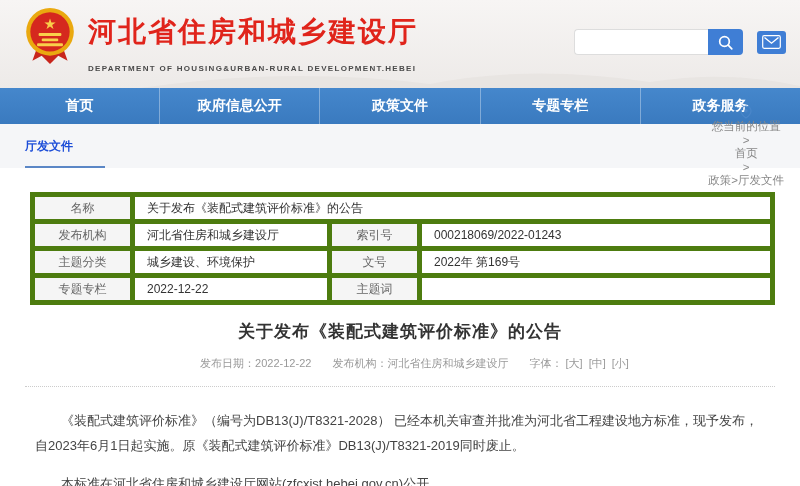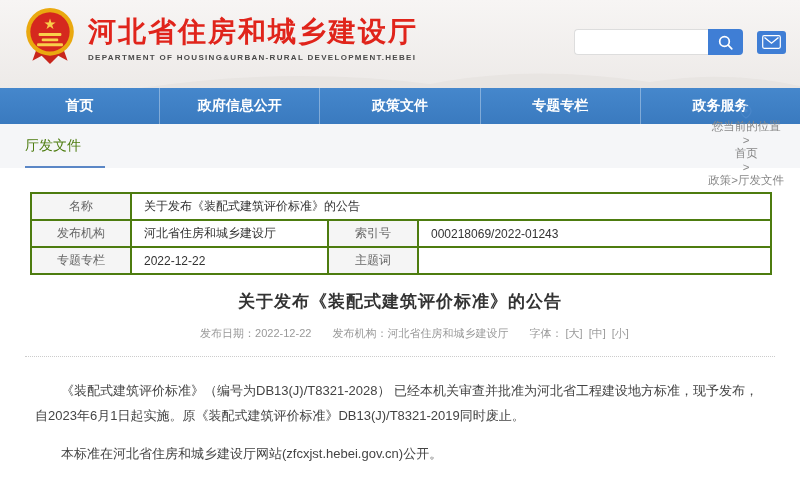--- a/index.html
+++ b/index.html
@@ -5,44 +5,44 @@
   * { margin:0; padding:0; box-sizing:border-box; }
   html,body { width:800px; height:486px; overflow:hidden; }
   body { font-family:"Liberation Sans","DejaVu Sans",sans-serif; background:#fff; position:relative; }
 
   
   .header { height:88px; position:relative; background:linear-gradient(180deg,#f7f5f4 0%,#edeae8 100%); }
   .mountains { position:absolute; bottom:0; left:0; opacity:.75; }
   .emblem { position:absolute; left:24px; top:7px; }
   .title-block { position:absolute; left:88px; top:17px; }
   .site-title { font-size:28px; font-weight:bold; color:#e0241b; letter-spacing:2px; line-height:1.1; }
-  .site-subtitle { font-size:8px; font-weight:bold; color:#4a4a4a; letter-spacing:1.3px; margin-top:5px; }
+  .site-subtitle { font-size:8px; font-weight:bold; color:#4a4a4a; letter-spacing:1.3px; margin-top:16px; }
   .search-area { position:absolute; right:14px; top:29px; display:flex; align-items:center; }
   .search-box { display:flex; height:26px; }
   .search-input { width:134px; height:26px; border:1px solid #ddd; border-right:none; border-radius:4px 0 0 4px; background:#fff; padding:0 8px; font-size:12px; outline:none; font-family:inherit; }
   .search-btn { width:35px; height:26px; background:#3f7ed5; border:none; border-radius:0 4px 4px 0; display:flex; align-items:center; justify-content:center; cursor:pointer; }
   .mail-btn { width:29px; height:23px; background:#3f7ed5; border:none; border-radius:3px; margin-left:14px; display:flex; align-items:center; justify-content:center; cursor:pointer; }
 
   
   .nav { height:36px; background:linear-gradient(180deg,#4587cc 0%,#3a7abf 100%); display:flex; }
   .nav-item { flex:1; display:flex; align-items:center; justify-content:center; color:#fff; font-size:14px; font-weight:bold; cursor:pointer; }
   .nav-item + .nav-item { border-left:1px solid rgba(255,255,255,.35); }
 
   
   .crumbbar { height:44px; background:#f5f6f8; display:flex; align-items:center; justify-content:space-between; padding:0 16px 0 25px; position:relative; }
-  .section-title { color:#4d7c0f; font-size:14px; font-weight:normal; }
+  .section-title { color:#1d4ed8; font-size:12px; font-weight:bold; }
   .section-underline { position:absolute; left:25px; bottom:0; width:80px; height:2px; background:#5b87c6; }
   .crumb-right { display:flex; align-items:center; font-size:11.5px; color:#888;flex-direction:column; }
   .crumb-right > * { margin-left:6px; }
   .crumb-link { cursor:pointer; color:#888; }
 
   
   .content { background:#fff; padding-top:24px; }
   table.doc-table { border-collapse:collapse; table-layout:fixed; width:740px; margin-left:30px; font-size:12px; }
-  .doc-table td { border:2px solid #4d7c0f; height:27px; }
+  .doc-table td { border:5px solid #4d7c0f; height:27px; }
   .doc-table td.lbl { background:#f5f5f5; color:#666; text-align:center; }
   .doc-table td.val { color:#333; padding:0 12px; background:#fff; }
 
   .article-title { text-align:center; font-size:17px; font-weight:bold; color:#333; margin-top:15px; letter-spacing:1px; }
   .article-meta { text-align:center; font-size:11px; color:#999; margin-top:13px;padding-left:32px; }
   .article-meta .group { margin:0 9px; }
   .font-size-btn { margin:0 3px; cursor:pointer; color:#999; }
   .dotted-sep { border:none; border-top:1px dotted #ccc; margin:15px 25px 0 25px; }
   .article-body { margin:21px 35px 0 35px; font-size:13px; color:#444; line-height:1.95; }
   .article-body p { text-indent:2em; margin-bottom:12px; }
@@ -127,20 +127,26 @@
       <td class="lbl">名称</td>
       <td class="val" colspan="3">关于发布《装配式建筑评价标准》的公告</td>
     </tr>
     <tr>
       <td class="lbl">发布机构</td>
       <td class="val">河北省住房和城乡建设厅</td>
       <td class="lbl">索引号</td>
       <td class="val">000218069/2022-01243</td>
     </tr>
     <tr>
+      <td class="lbl">主题分类</td>
+      <td class="val">城乡建设、环境保护</td>
+      <td class="lbl">文号</td>
+      <td class="val">2022年 第169号</td>
+    </tr>
+    <tr>
       <td class="lbl">专题专栏</td>
       <td class="val">2022-12-22</td>
       <td class="lbl">主题词</td>
       <td class="val"></td>
     </tr>
   </tbody>
     </table>
 
   <h1 class="article-title">关于发布《装配式建筑评价标准》的公告</h1>
 

